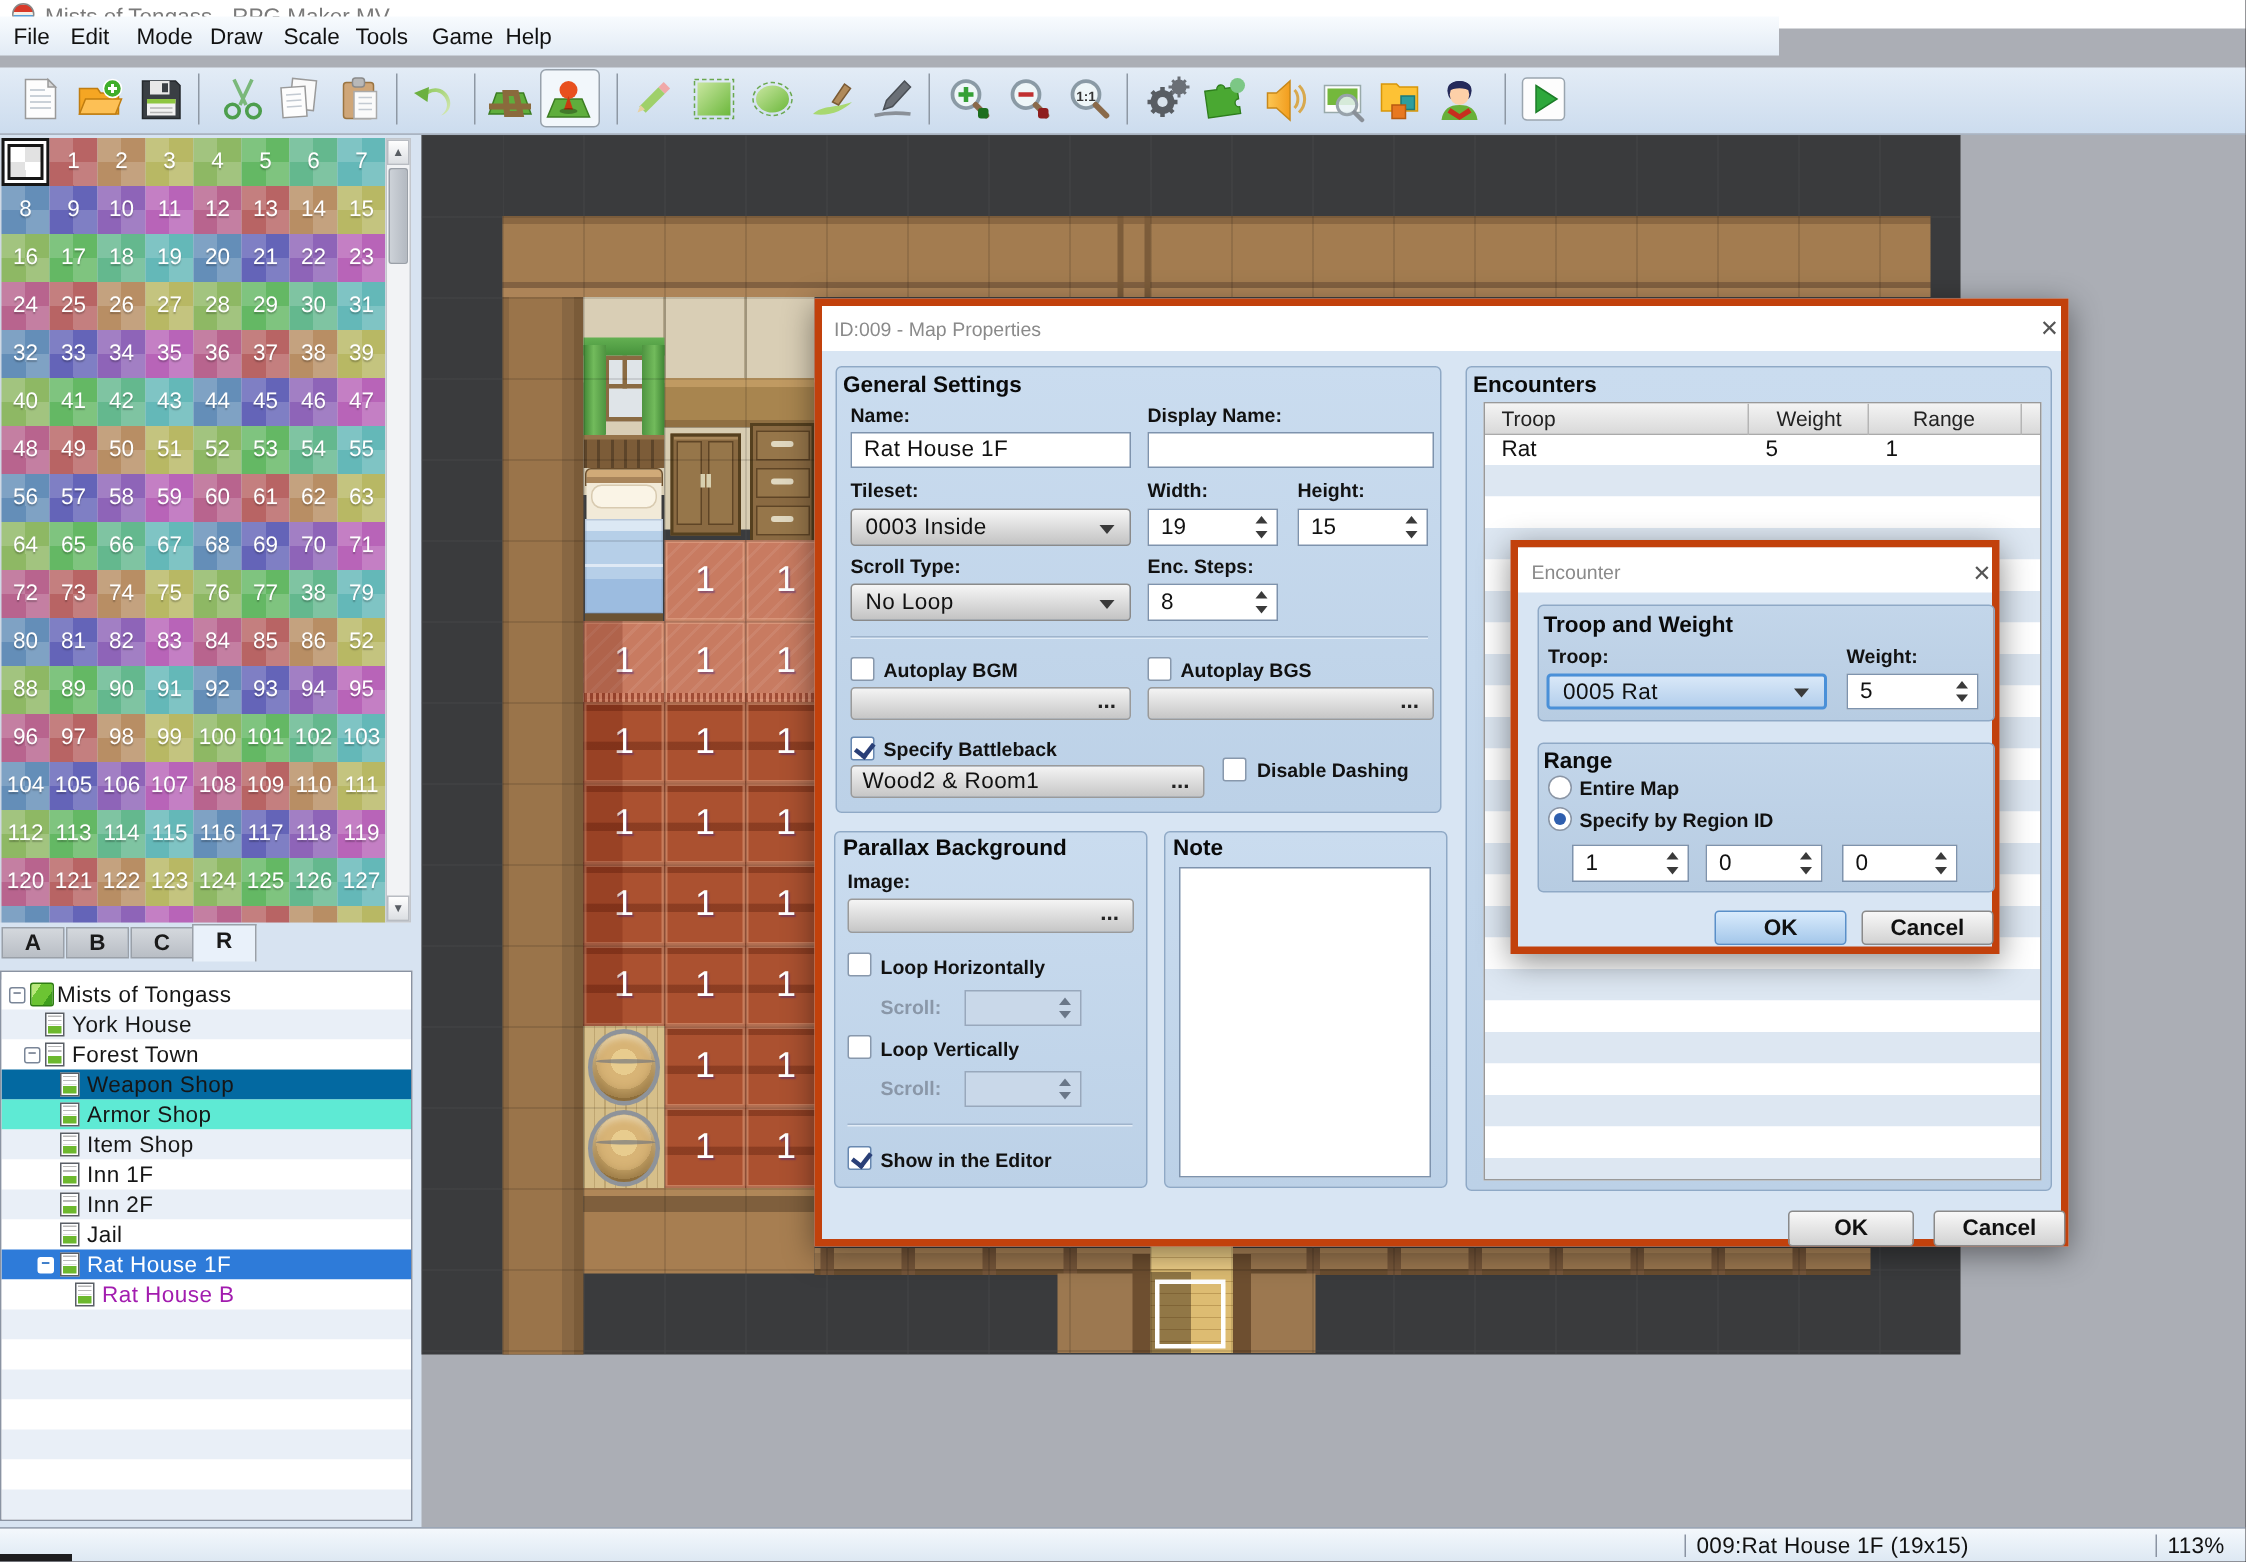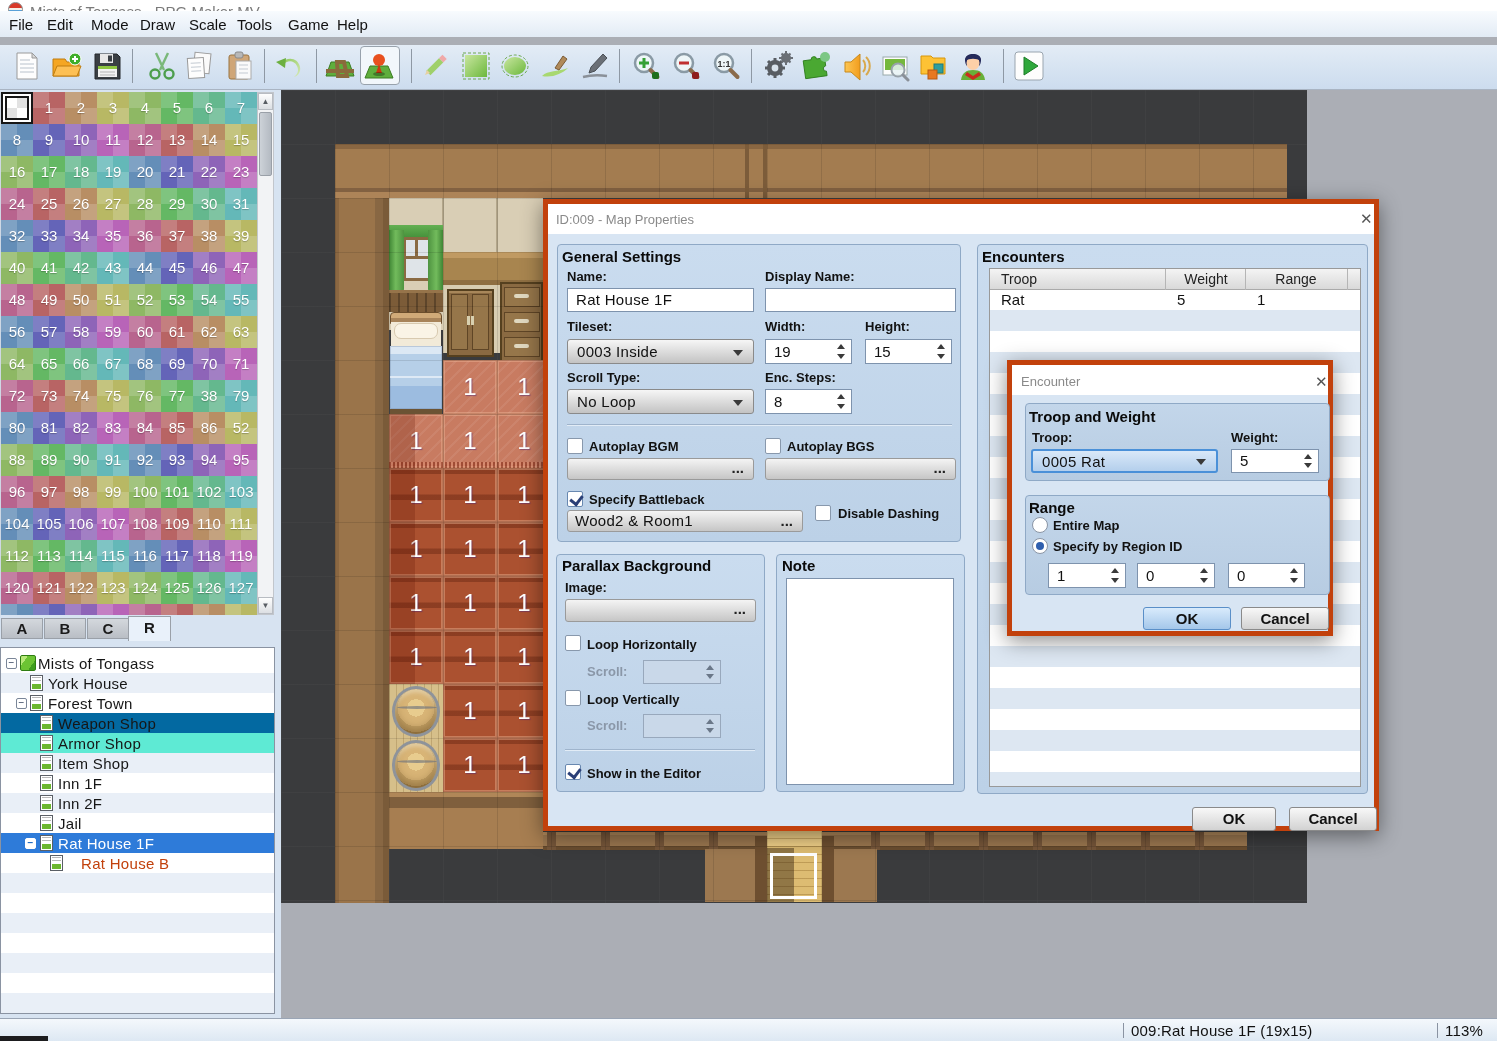--- a/index.html
+++ b/index.html
@@ -1,21 +1,21 @@
 <!DOCTYPE html>
 <html><head><meta charset="utf-8"><title>RPG Maker MV</title>
 <style>
 *{margin:0;padding:0;box-sizing:border-box}
 html,body{width:1497px;height:1041px;overflow:hidden}
 body{position:relative;font-family:"Liberation Sans",sans-serif;background:#abaeb5}
 .abs{position:absolute}
 .titlebar{position:absolute;left:0;top:0;width:1497px;height:19px;background:#fff}
 .wicon{position:absolute;left:8px;top:2px;width:15px;height:15px;border-radius:50%;border:1px solid #888;background:linear-gradient(180deg,#d83a2a 0 40%,#f5f0e8 40% 55%,#58a0d8 55% 75%,#4a9a3a 75%)}
 .wtitle{position:absolute;left:30px;top:3px;font-size:15px;color:#7a7a7a}
-.menubar{position:absolute;left:0;top:11px;width:1497px;height:26px;background:linear-gradient(180deg,#f8fbfe,#e2ebf5)}
+.menubar{position:absolute;left:0;top:11px;width:1186px;height:26px;background:linear-gradient(180deg,#f8fbfe,#e2ebf5)}
 .mi{position:absolute;top:5px;font-size:15px;color:#111}
 .toolbar{position:absolute;left:0;top:45px;width:1497px;height:45px;background:linear-gradient(180deg,#e3ecf6,#ccdcee);border-bottom:1px solid #a9b4c2}
 .tico{position:absolute;top:5px;width:32px;height:32px}
 .tsep{position:absolute;top:4px;width:1px;height:34px;background:#8e98a4}
 .tsel{position:absolute;top:1px;width:40px;height:39px;background:#f2f7fb;border:1px solid #98a2ac;border-radius:4px}
 .leftpanel{position:absolute;left:0;top:90px;width:281px;height:928px;background:#d7e3f1}
 .palette{position:absolute;left:0px;top:2px;width:257px;height:523px;overflow:hidden;background:#cfd8e4}
 .pt{position:absolute;width:32px;height:32px;color:#fff;font:15px "Liberation Sans",sans-serif;text-align:center;line-height:31px;text-shadow:0 1px 1px rgba(0,0,0,.25)}
 .t0{position:absolute;width:32px;height:32px;background:conic-gradient(#e2e2e2 0 25%,#fff 0 50%,#e2e2e2 0 75%,#fff 0);border:2px solid #161616;box-shadow:inset 0 0 0 2px #fff,inset 0 0 0 4px #161616}
 .vscroll{position:absolute;left:257px;top:2px;width:17px;height:523px;background:#f2f3f5;border:1px solid #c2c6cc}
@@ -461,21 +461,21 @@
         <div class="exp sexp" style="left:24px">−</div>
         <div class="mico" style="left:39px">
           <i></i>
         </div>
         <div class="ttxt" style="left:57px;color:#ffffff">Rat House 1F</div>
       </div>
       <div class="trow" style="top:205px;background:#ffffff">
         <div class="mico" style="left:49px">
           <i></i>
         </div>
-        <div class="ttxt" style="left:80px;color:#c2410c">Rat House B</div>
+        <div class="ttxt" style="left:67px;color:#a21caf">Rat House B</div>
       </div>
       <div class="trow" style="top:225px;background:#e9eff7"></div>
       <div class="trow" style="top:245px;background:#ffffff"></div>
       <div class="trow" style="top:265px;background:#e9eff7"></div>
       <div class="trow" style="top:285px;background:#ffffff"></div>
       <div class="trow" style="top:305px;background:#e9eff7"></div>
       <div class="trow" style="top:325px;background:#ffffff"></div>
       <div class="trow" style="top:345px;background:#e9eff7"></div>
       <div class="trow" style="top:365px;background:#ffffff"></div>
     </div>

